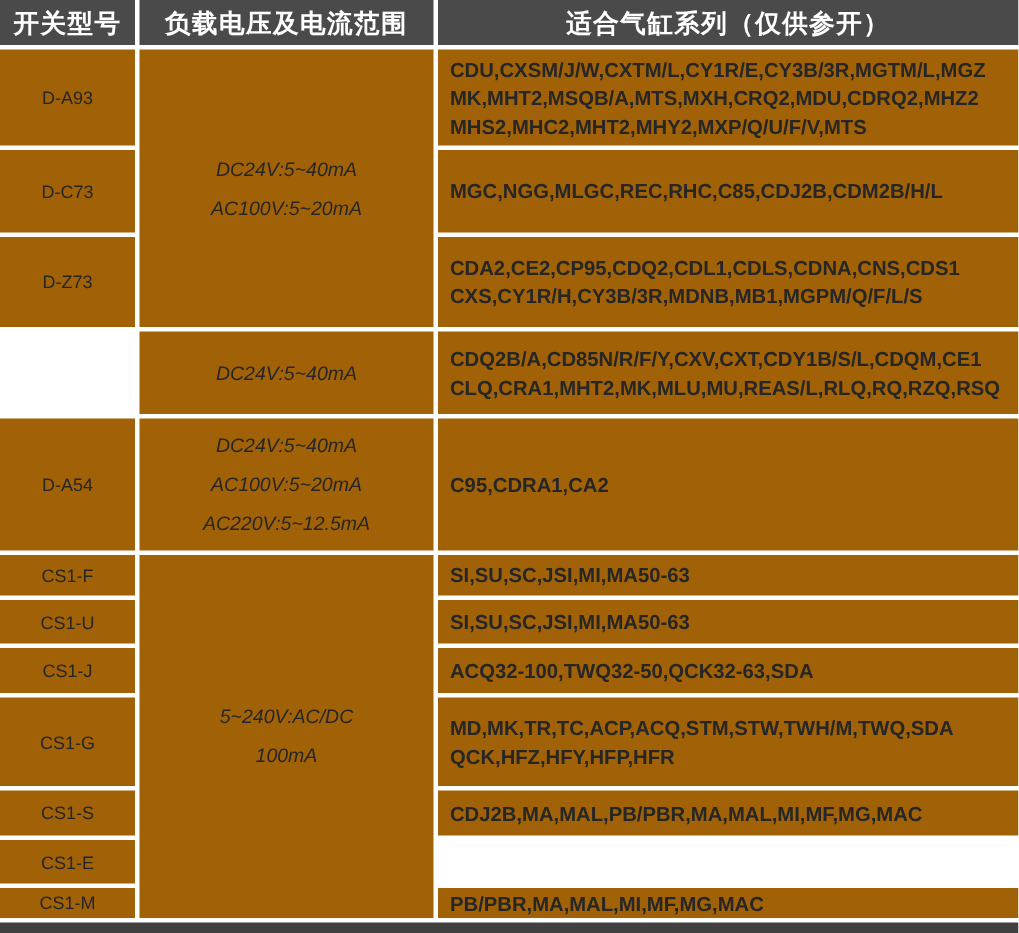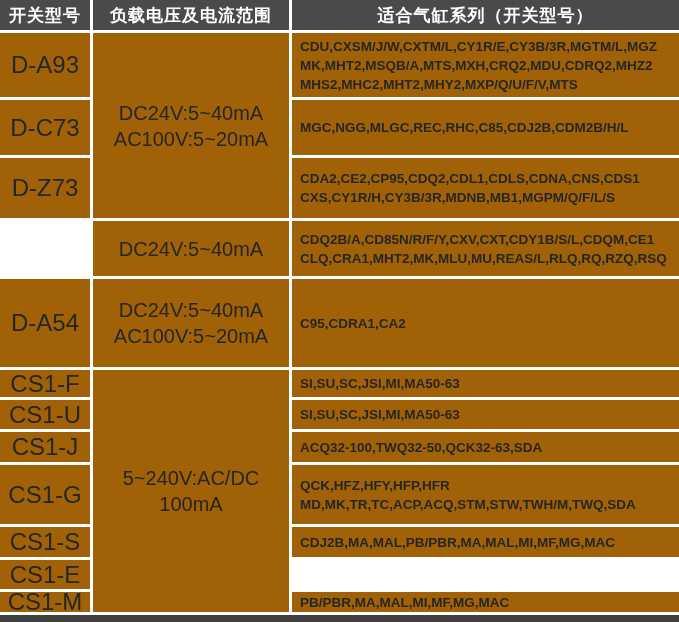--- a/index.html
+++ b/index.html
@@ -27,26 +27,27 @@
     overflow: hidden;
   }
   .th {
     background: #4a4a4a;
     color: #ffffff;
     font-weight: bold;
     font-size: 17px;
     letter-spacing: 1px;
   }
   .model {
-    font-size: 24px;
+    font-size: 12px;
   }
   .voltage {
     flex-direction: column;
-    font-size: 20px;
+    font-size: 13px;
     line-height: 26px;
+    font-style: italic;
   }
   .series {
     flex-direction: column;
     align-items: flex-start;
     justify-content: center;
     padding-left: 8px;
     font-size: 13.5px;
     font-weight: bold;
     line-height: 19px;
   }
@@ -56,21 +57,21 @@
   }
 </style>
 </head>
 <body>
 
 <div class="page">
   <div class="grid">
 
     <div class="cell th" style="grid-column:1;grid-row:1">开关型号</div>
     <div class="cell th" style="grid-column:2;grid-row:1">负载电压及电流范围</div>
-    <div class="cell th" style="grid-column:3;grid-row:1">适合气缸系列（开关型号）</div>
+    <div class="cell th" style="grid-column:3;grid-row:1">适合气缸系列（仅供参开）</div>
 
     <div class="cell model" style="grid-column:1;grid-row:2">D-A93</div>
     <div class="cell model" style="grid-column:1;grid-row:3">D-C73</div>
     <div class="cell model" style="grid-column:1;grid-row:4">D-Z73</div>
     <div class="cell model" style="grid-column:1;grid-row:6">D-A54</div>
     <div class="cell model" style="grid-column:1;grid-row:7">CS1-F</div>
     <div class="cell model" style="grid-column:1;grid-row:8">CS1-U</div>
     <div class="cell model" style="grid-column:1;grid-row:9">CS1-J</div>
     <div class="cell model" style="grid-column:1;grid-row:10">CS1-G</div>
     <div class="cell model" style="grid-column:1;grid-row:11">CS1-S</div>
@@ -80,20 +81,21 @@
     <div class="cell voltage" style="grid-column:2;grid-row:2/5">
       <div>DC24V:5~40mA</div>
       <div>AC100V:5~20mA</div>
     </div>
     <div class="cell voltage" style="grid-column:2;grid-row:5">
       <div>DC24V:5~40mA</div>
     </div>
     <div class="cell voltage" style="grid-column:2;grid-row:6">
       <div>DC24V:5~40mA</div>
       <div>AC100V:5~20mA</div>
+      <div>AC220V:5~12.5mA</div>
     </div>
     <div class="cell voltage" style="grid-column:2;grid-row:7/14">
       <div>5~240V:AC/DC</div>
       <div>100mA</div>
     </div>
 
     <div class="cell series" style="grid-column:3;grid-row:2">
       <div>CDU,CXSM/J/W,CXTM/L,CY1R/E,CY3B/3R,MGTM/L,MGZ</div>
       <div>MK,MHT2,MSQB/A,MTS,MXH,CRQ2,MDU,CDRQ2,MHZ2</div>
       <div>MHS2,MHC2,MHT2,MHY2,MXP/Q/U/F/V,MTS</div>
@@ -115,22 +117,22 @@
     <div class="cell series" style="grid-column:3;grid-row:7">
       <div>SI,SU,SC,JSI,MI,MA50-63</div>
     </div>
     <div class="cell series" style="grid-column:3;grid-row:8">
       <div>SI,SU,SC,JSI,MI,MA50-63</div>
     </div>
     <div class="cell series" style="grid-column:3;grid-row:9">
       <div>ACQ32-100,TWQ32-50,QCK32-63,SDA</div>
     </div>
     <div class="cell series" style="grid-column:3;grid-row:10">
+      <div>MD,MK,TR,TC,ACP,ACQ,STM,STW,TWH/M,TWQ,SDA</div>
       <div>QCK,HFZ,HFY,HFP,HFR</div>
-      <div>MD,MK,TR,TC,ACP,ACQ,STM,STW,TWH/M,TWQ,SDA</div>
     </div>
     <div class="cell series" style="grid-column:3;grid-row:11">
       <div>CDJ2B,MA,MAL,PB/PBR,MA,MAL,MI,MF,MG,MAC</div>
     </div>
     <div class="cell series" style="grid-column:3;grid-row:13">
       <div>PB/PBR,MA,MAL,MI,MF,MG,MAC</div>
     </div>
 
     <div class="bottom-bar" style="grid-column:1/4;grid-row:14"></div>
   </div>

